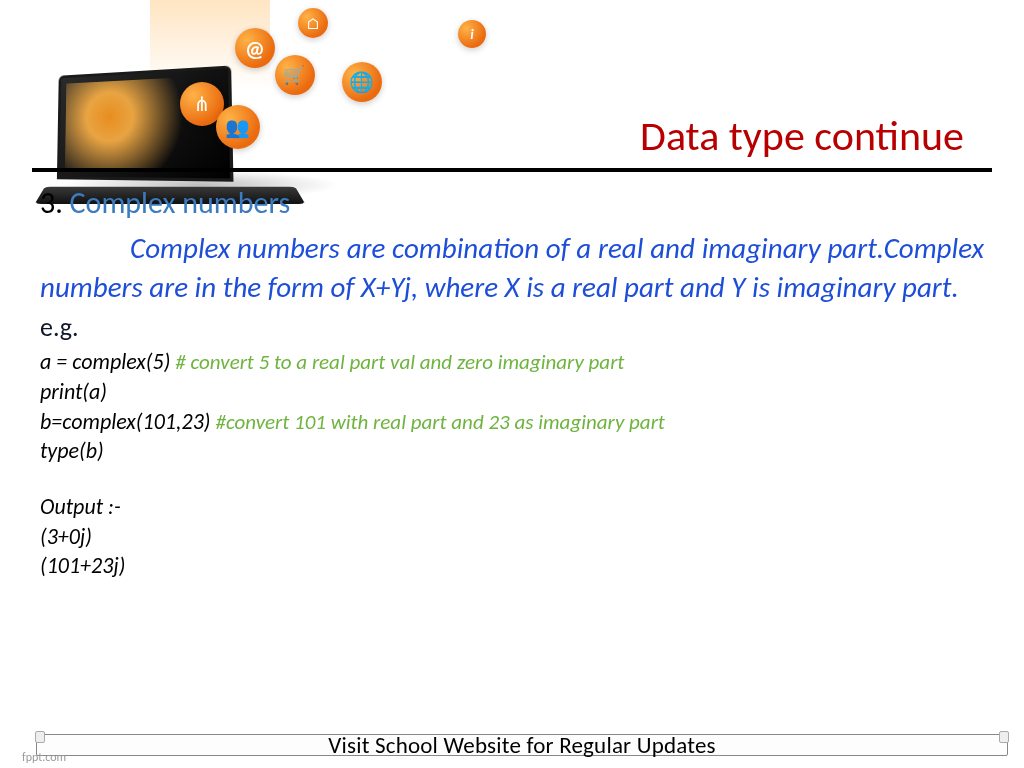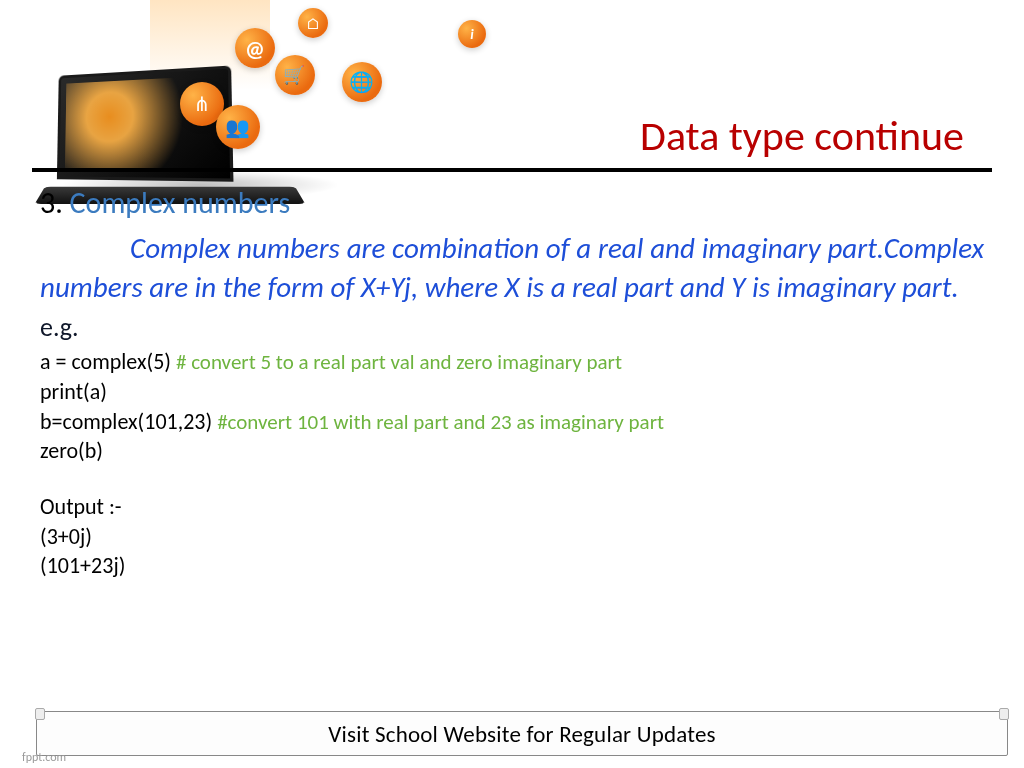--- a/index.html
+++ b/index.html
@@ -128,29 +128,29 @@
     .eg-label {
       font-size: 26px;
       color: #0f172a;
       margin-bottom: 4px;
     }
     .code-block {
       font-size: 22px;
       line-height: 1.35;
       color: #000;
     }
-    .code-line { white-space: pre-wrap; }
+    .code-line { white-space: pre-wrap; font-style: italic; }
     .comment { color: #6eb43f; font-size: 21px; }
     .spacer { height: 26px; }
     .footer-bar {
       position: absolute;
       left: 36px;
       right: 16px;
       bottom: 12px;
-      height: 45px;
+      height: 22px;
       border: 1px solid #888;
       border-radius: 2px;
       background: #fdfdfd;
       display: flex;
       align-items: center;
       justify-content: center;
     }
     .footer-bar::before, .footer-bar::after {
       content: "";
       position: absolute;
@@ -205,21 +205,21 @@
   <div class="heading-line">
     <span class="heading-number">3.</span>
     <span class="heading-text">Complex numbers</span>
   </div>
   <div class="body-text">Complex numbers are combination of a real and imaginary part.Complex numbers are in the form of X+Yj, where X is a real part and Y is imaginary part.</div>
   <div class="eg-label">e.g.</div>
   <div class="code-block">
     <div class="code-line"><span>a = complex(5) </span><span class="comment"># convert 5 to a real part val and zero imaginary part</span></div>
     <div class="code-line">print(a)</div>
     <div class="code-line"><span>b=complex(101,23) </span><span class="comment">#convert 101 with real part and 23 as imaginary part</span></div>
-    <div class="code-line">zero(b)</div>
+    <div class="code-line">type(b)</div>
     <div class="spacer"></div>
     <div class="code-line">Output :-</div>
     <div class="code-line">(3+0j)</div>
     <div class="code-line">(101+23j)</div>
   </div>
 </div>
 
 <div class="footer-bar">
   <span class="footer-text">Visit School Website for Regular Updates</span>
 </div>

